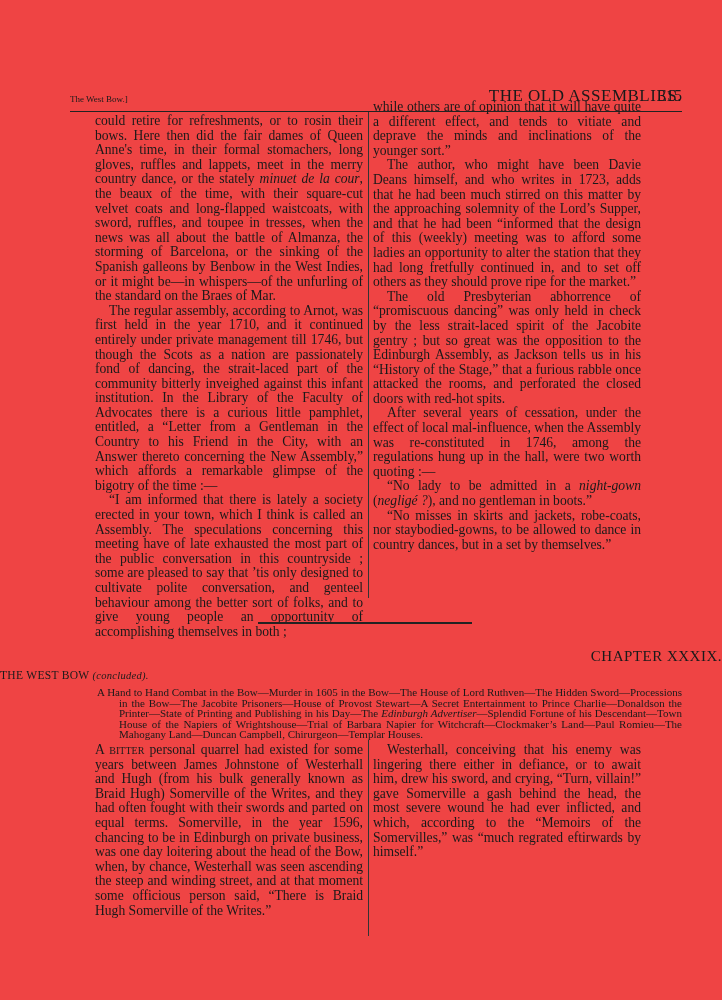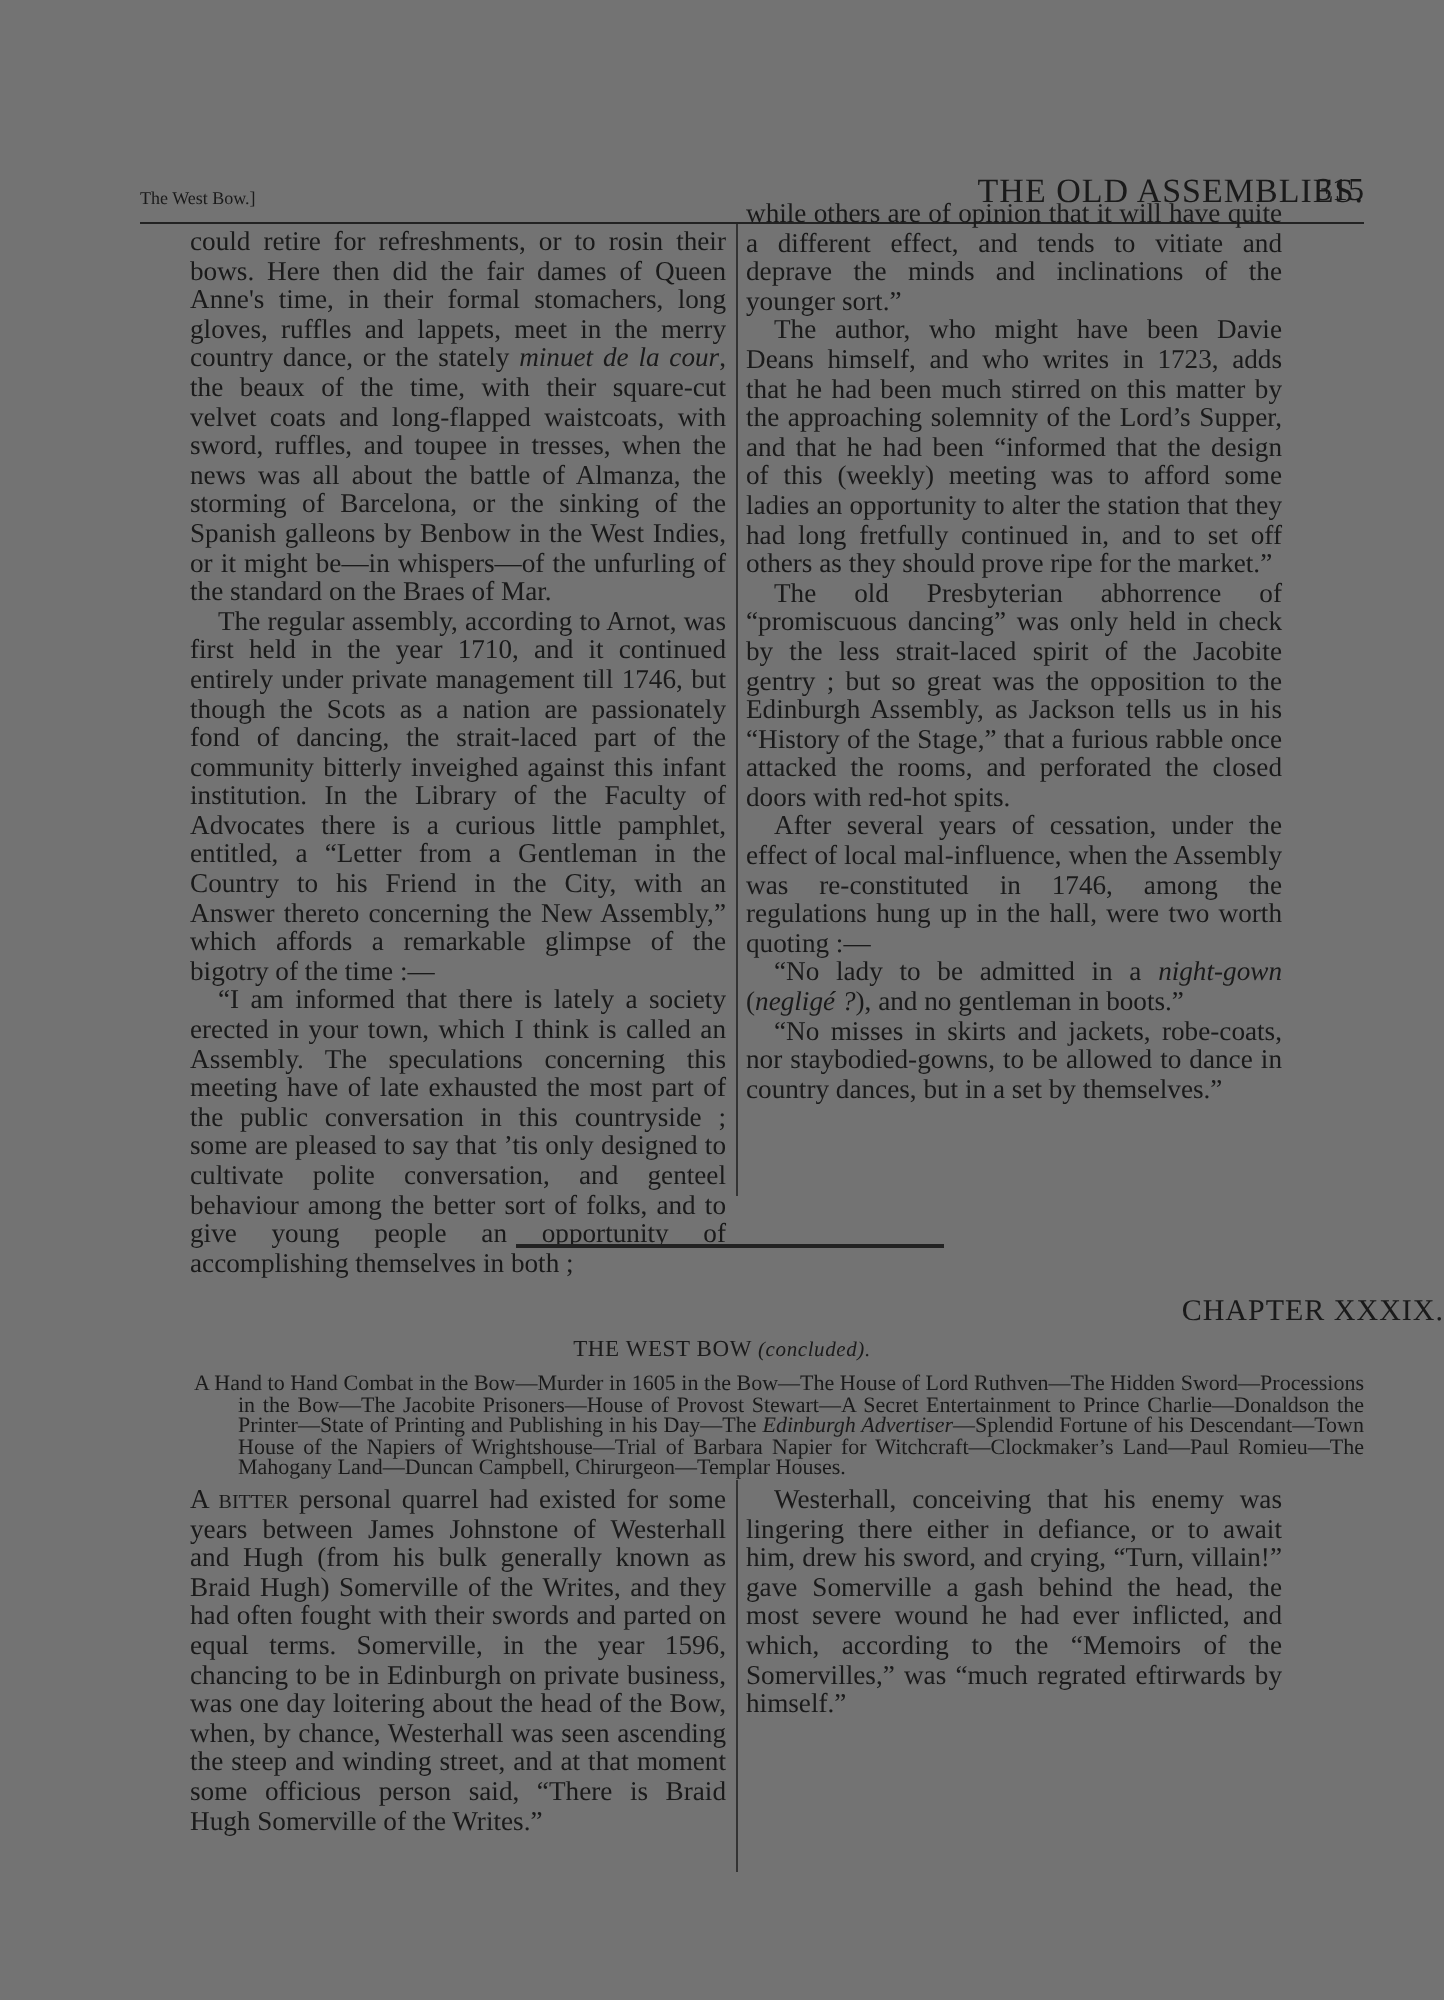--- a/index.html
+++ b/index.html
@@ -1,32 +1,32 @@
 <!DOCTYPE html>
 <html><head>
 <meta charset="utf-8">
 <style>
   html, body { margin: 0; padding: 0; background: #ffffff; }
   body { width: 722px; height: 1000px; position: relative; overflow: hidden;
          font-family: "DejaVu Serif", "Liberation Serif", serif; color: #1a1a1a; }
-  .page { position: absolute; left: 0; top: 0; width: 722px; height: 1000px; background: #737373; }
+  .page { position: absolute; left: 0; top: 0; width: 722px; height: 1000px; background: #ef4444; }
   .running-head { position: absolute; left: 70px; top: 86px; width: 612px; height: 22px; }
   .rh-left { position: absolute; left: 0; top: 8px; font-family: "Liberation Serif", serif; font-size: 9px; }
   .rh-center { position: absolute; left: 0; right: 0; top: 0; text-align: right; font-family: "Liberation Serif", serif; font-size: 17px; letter-spacing: 0.5px; }
   .rh-right { position: absolute; right: 0; top: 1px; font-family: "Liberation Serif", serif; font-size: 16px; }
   .rh-rule { position: absolute; left: 70px; top: 111px; width: 612px; height: 0; border-top: 1.5px solid #222; }
   .col { position: absolute; font-family: "Liberation Serif", serif; font-size: 13.6px; line-height: 14.6px; text-align: justify; }
   .col p { margin: 0; }
   .col p.indent { text-indent: 14px; }
   .col-left-top { left: 95px; top: 114px; width: 268px; }
   .col-right-top { left: 373px; top: 100px; width: 268px; }
   .col-div-top { position: absolute; left: 368px; top: 112px; height: 486px; border-left: 1px solid #333; }
   .section-rule { position: absolute; left: 258px; top: 622px; width: 214px; border-top: 2px solid #222; }
   .chapter-title { position: absolute; left: 0; width: 722px; top: 648px; text-align: right; font-family: "Liberation Serif", serif; font-size: 15px; letter-spacing: 0.5px; }
-  .chapter-sub { position: absolute; left: 0; width: 722px; top: 669px; text-align: center; font-family: "Liberation Serif", serif; font-size: 11.5px; letter-spacing: 0.3px; }
+  .chapter-sub { position: absolute; left: 0; width: 722px; top: 669px; font-family: "Liberation Serif", serif; font-size: 11.5px; letter-spacing: 0.3px; }
   .chapter-sub i { font-size: 10.5px; }
   .synopsis { position: absolute; left: 97px; top: 687px; width: 585px; font-family: "Liberation Serif", serif; font-size: 11px; line-height: 10.6px; font-weight: normal; text-align: justify; padding-left: 22px; text-indent: -22px; box-sizing: border-box; }
   .col-left-bot { left: 95px; top: 743px; width: 268px; }
   .col-right-bot { left: 373px; top: 743px; width: 268px; }
   .col-div-bot { position: absolute; left: 368px; top: 740px; height: 196px; border-left: 1px solid #333; }
   .sc { font-variant: small-caps; }
 </style>
 </head>
 <body>
 

